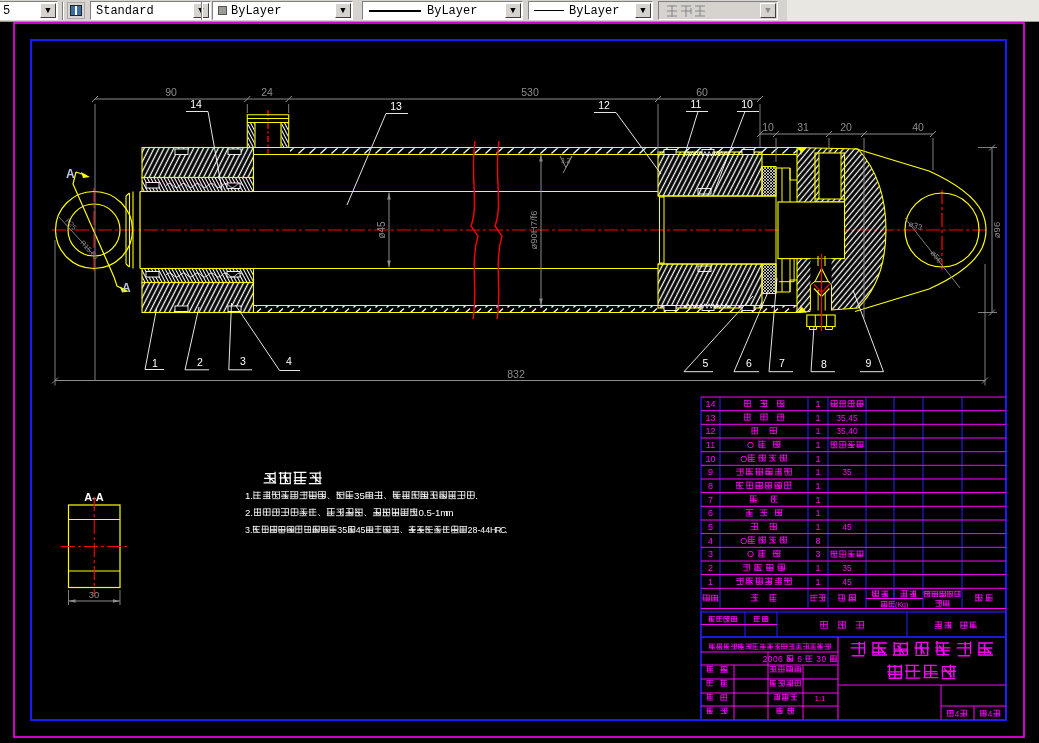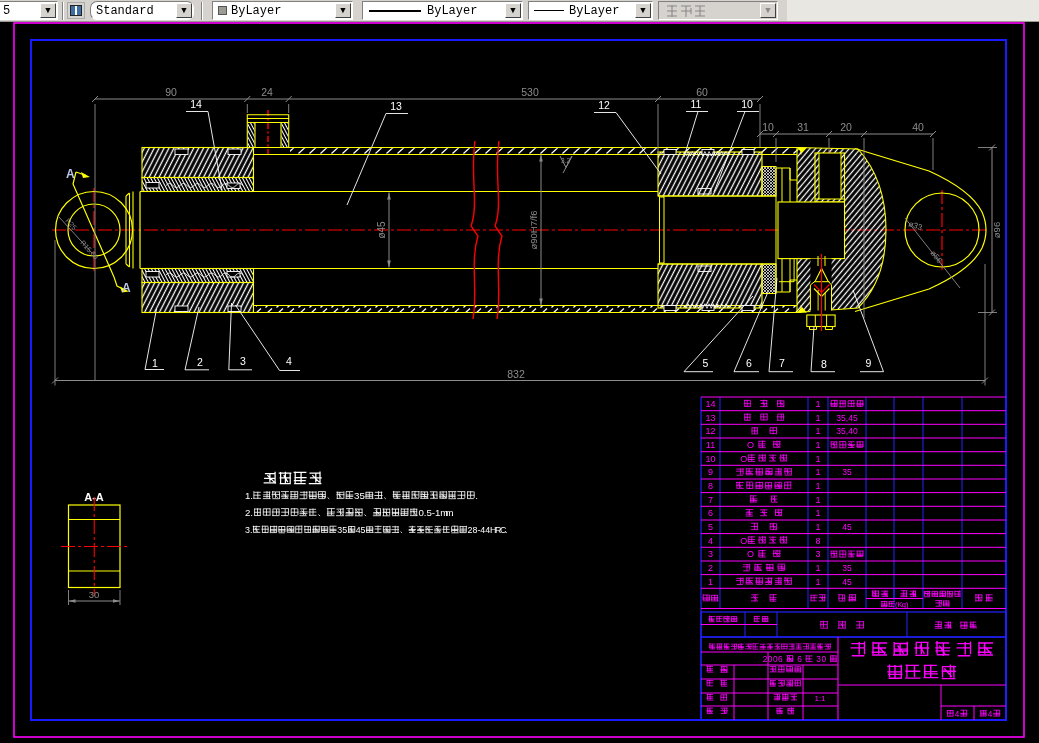--- a/index.html
+++ b/index.html
@@ -16,21 +16,21 @@
     <div style="position:absolute;left:787px;top:0;width:252px;height:21px;background:#e9e7e2;"></div>
   <div class="combo" style="left:-30px;width:88px;">
       <span style="margin-left:32px;">5</span>
       <div class="cbtn">▼</div>
     </div>
   <div class="sep" style="left:62px;"></div>
   <div style="position:absolute;left:67px;top:2px;width:18px;height:17px;background:#d6d3ce;border:1px solid #aaa;">
     <div style="position:absolute;left:2px;top:2px;width:12px;height:11px;background:
       linear-gradient(90deg,#3a6ea5 0 4px,#fff 4px 6px,#3a6ea5 6px 10px,#fff 10px 12px);border:1px solid #222;"></div>
   </div>
-  <div class="combo" style="left:90px;width:104px;border-radius:7px;">
+  <div class="combo" style="left:90px;width:121px;">
       <span style="margin-left:5px;">Standard</span>
       <div class="cbtn">▼</div>
     </div>
   <div class="sep" style="left:201px;"></div>
   <div class="combo" style="left:212px;width:141px;"><span style="display:inline-block;width:9px;height:9px;background:#9c9c94;border:1px solid #555;margin:0 4px 0 5px;"></span>ByLayer<div class="cbtn">▼</div></div>
   <div class="combo" style="left:362px;width:161px;"><span style="display:inline-block;width:52px;height:0;border-top:2px solid #000;margin:0 6px 0 6px;"></span>ByLayer<div class="cbtn">▼</div></div>
   <div class="combo" style="left:528px;width:125px;"><span style="display:inline-block;width:30px;height:0;border-top:1px solid #000;margin:0 5px 0 5px;"></span>ByLayer<div class="cbtn">▼</div></div>
   <div class="combo" style="left:658px;width:120px;background:#d6d3ce;color:#8a8a8a;">
       <svg width="44" height="14" style="margin-left:6px;">
         <path d="M2,2 H12 M2,7 H12 M2,12 H12 M7,1 V13 M16,2 H26 M16,7 H26 M21,2 V13 M26,4 V10 M30,2 H40 M30,12 H40 M35,2 V12 M30,7 H40" stroke="#8a8a8a" stroke-width="1.1" fill="none"></path>

